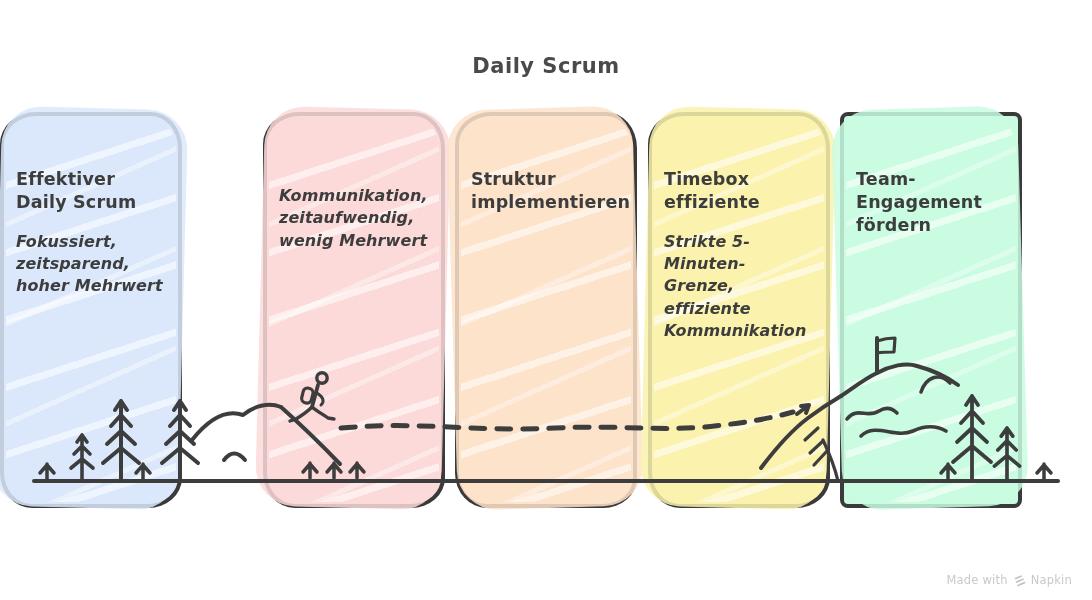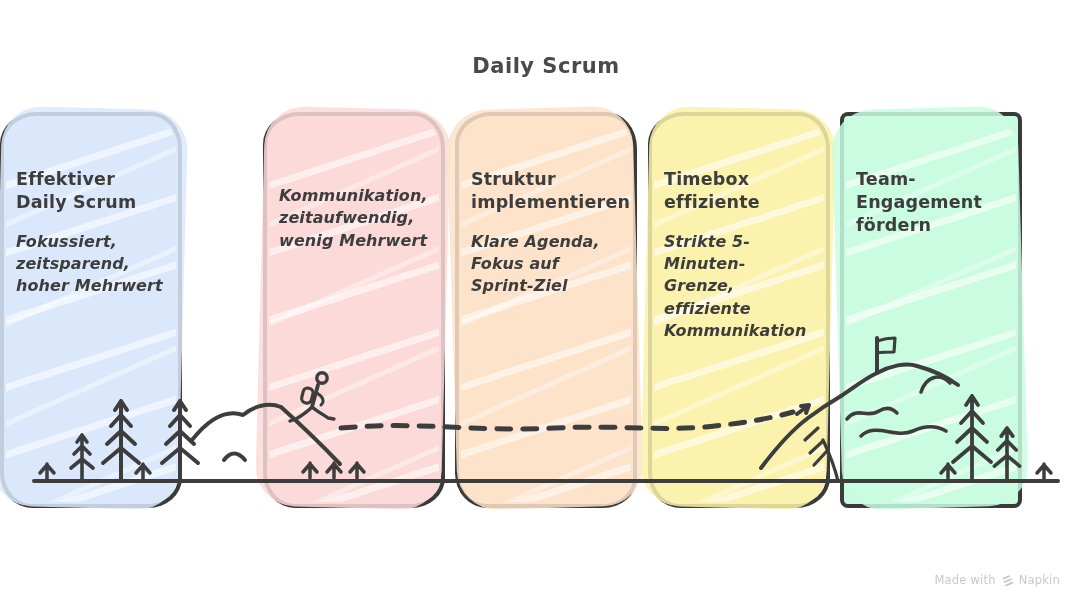--- a/index.html
+++ b/index.html
@@ -38,37 +38,36 @@
   .card-title{
     position:relative;z-index:2;font-size:17.5px;font-weight:bold;color:#3d3d3d;
     line-height:1.3;letter-spacing:.2px;
   }
   .card-sub{
     position:relative;z-index:2;font-size:16px;font-weight:bold;color:#3d3d3d;
     line-height:1.4;margin-top:17px;letter-spacing:.1px;font-style:italic;
   }
   .scene{position:absolute;left:0;top:0;z-index:3;pointer-events:none;}
   .footer{
-    position:absolute;right:32px;bottom:13px;z-index:4;display:flex;align-items:center;gap:5px;
+    position:absolute;right:20px;bottom:13px;z-index:4;display:flex;align-items:center;gap:5px;
     font-size:11.5px;color:#c9c9c9;letter-spacing:.2px;
   }
 </style>
 </head>
 <body>
 
 <div class="canvas">
 
   <div class="page-title">Daily Scrum</div>
 
   <div class="card" style="--card-color: #fcd9d9;">
     <div class="card-sub">Kommunikation, zeitaufwendig, wenig Mehrwert</div>
   </div>
   <div class="card" style="--card-color: #fde3ca;">
     <div class="card-title">Struktur implementieren</div>
-    <div class="card-sub">Klare Agenda, Fokus auf Sprint-Ziel</div>
   </div>
   <div class="card" style="--card-color: #faf2ad;">
     <div class="card-title">Timebox effiziente</div>
     <div class="card-sub">Strikte 5-Minuten-Grenze, effiziente Kommunikation</div>
   </div>
   <div class="card" style="--card-color: #c9fbe1;">
     <div class="card-title">Team-Engagement fördern</div>
   </div>
   <div class="card" style="--card-color: #dbe7fb;">
     <div class="card-title">Effektiver Daily Scrum</div>

